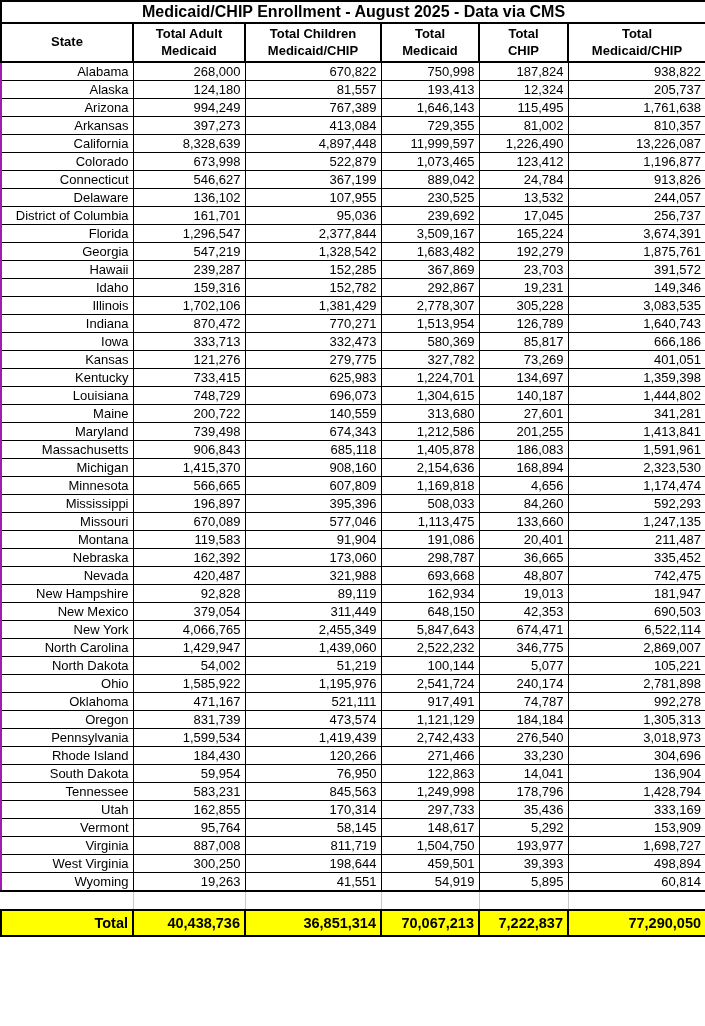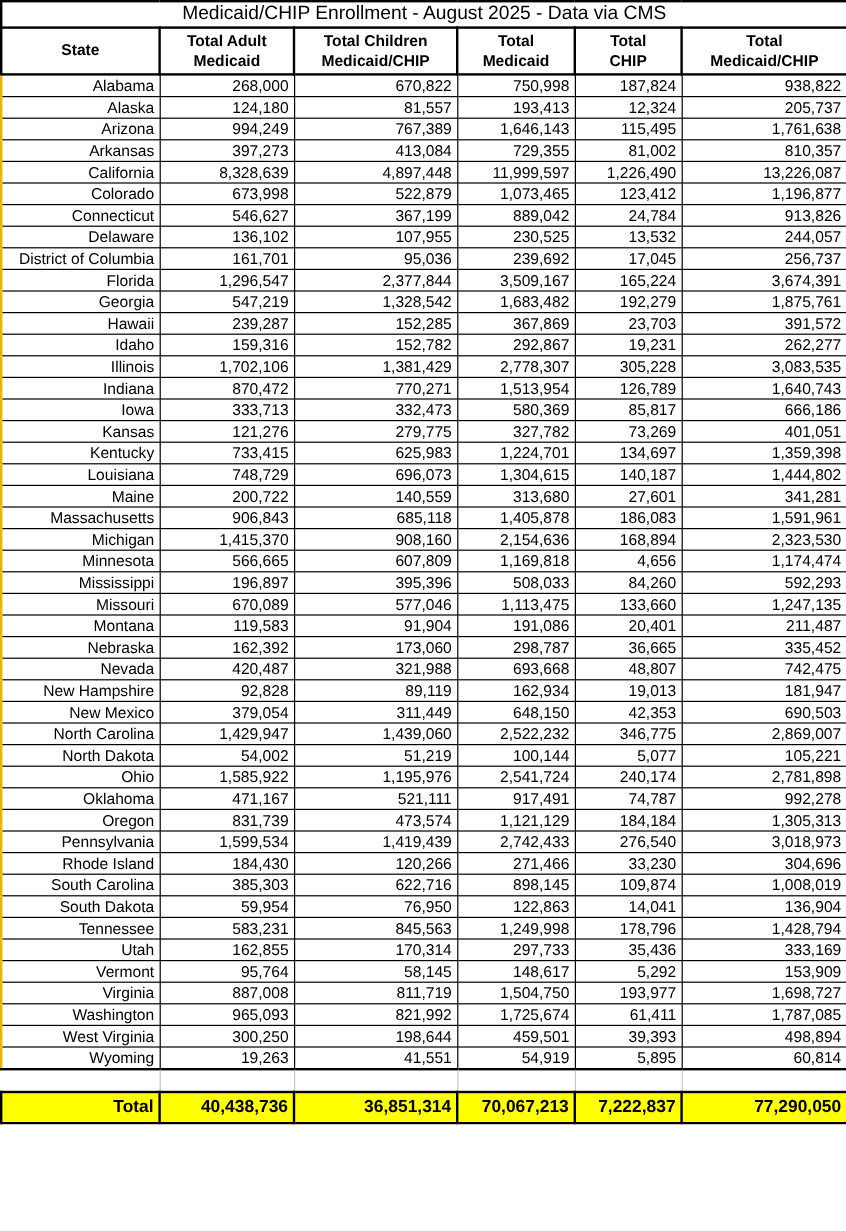--- a/index.html
+++ b/index.html
@@ -11,21 +11,21 @@
   }
   table {
     width: 705px;
     border-collapse: collapse;
     table-layout: fixed;
   }
   
   .title-row th {
     border: 2px solid #000;
     font-size: 16px;
-    font-weight: normal;
+    font-weight: bold;
     text-align: center;
     height: 21px;
     padding: 1px 2px;
     margin-top: 33px;
   }
   
   .head-row th {
     border: 2px solid #000;
     border-top: none;
     font-size: 13px;
@@ -40,21 +40,21 @@
   tbody.data td {
     border: 1px solid #000;
     font-size: 13px;
     height: 18px;
     line-height: 17px;
     padding: 0 4px 0 2px;
     text-align: right;
     white-space: nowrap;
     overflow: hidden;
   }
-  tbody.data td:first-child { border-left: 2px solid #eab308; }
+  tbody.data td:first-child { border-left: 2px solid #a21caf; }
   tbody.data td:last-child { border-right: 2px solid #f97316; }
   tbody.data tr:last-child td { border-bottom: 2px solid #000; }
   
   tbody.spacer td {
     border: none;
     border-right: 1px solid #c8c8c8;
     height: 19px;
     background: #ffffff;
   }
   tbody.spacer td:last-child { border-right: none; }
@@ -192,21 +192,21 @@
         <td>367,869</td>
         <td>23,703</td>
         <td>391,572</td>
       </tr>
       <tr>
         <td>Idaho</td>
         <td>159,316</td>
         <td>152,782</td>
         <td>292,867</td>
         <td>19,231</td>
-        <td>262,277</td>
+        <td>149,346</td>
       </tr>
       <tr>
         <td>Illinois</td>
         <td>1,702,106</td>
         <td>1,381,429</td>
         <td>2,778,307</td>
         <td>305,228</td>
         <td>3,083,535</td>
       </tr>
       <tr>
@@ -251,20 +251,28 @@
       </tr>
       <tr>
         <td>Maine</td>
         <td>200,722</td>
         <td>140,559</td>
         <td>313,680</td>
         <td>27,601</td>
         <td>341,281</td>
       </tr>
       <tr>
+        <td>Maryland</td>
+        <td>739,498</td>
+        <td>674,343</td>
+        <td>1,212,586</td>
+        <td>201,255</td>
+        <td>1,413,841</td>
+      </tr>
+      <tr>
         <td>Massachusetts</td>
         <td>906,843</td>
         <td>685,118</td>
         <td>1,405,878</td>
         <td>186,083</td>
         <td>1,591,961</td>
       </tr>
       <tr>
         <td>Michigan</td>
         <td>1,415,370</td>
@@ -331,20 +339,28 @@
       </tr>
       <tr>
         <td>New Mexico</td>
         <td>379,054</td>
         <td>311,449</td>
         <td>648,150</td>
         <td>42,353</td>
         <td>690,503</td>
       </tr>
       <tr>
+        <td>New York</td>
+        <td>4,066,765</td>
+        <td>2,455,349</td>
+        <td>5,847,643</td>
+        <td>674,471</td>
+        <td>6,522,114</td>
+      </tr>
+      <tr>
         <td>North Carolina</td>
         <td>1,429,947</td>
         <td>1,439,060</td>
         <td>2,522,232</td>
         <td>346,775</td>
         <td>2,869,007</td>
       </tr>
       <tr>
         <td>North Dakota</td>
         <td>54,002</td>
@@ -387,28 +403,20 @@
       </tr>
       <tr>
         <td>Rhode Island</td>
         <td>184,430</td>
         <td>120,266</td>
         <td>271,466</td>
         <td>33,230</td>
         <td>304,696</td>
       </tr>
       <tr>
-        <td>South Carolina</td>
-        <td>385,303</td>
-        <td>622,716</td>
-        <td>898,145</td>
-        <td>109,874</td>
-        <td>1,008,019</td>
-      </tr>
-      <tr>
         <td>South Dakota</td>
         <td>59,954</td>
         <td>76,950</td>
         <td>122,863</td>
         <td>14,041</td>
         <td>136,904</td>
       </tr>
       <tr>
         <td>Tennessee</td>
         <td>583,231</td>
@@ -433,28 +441,20 @@
         <td>5,292</td>
         <td>153,909</td>
       </tr>
       <tr>
         <td>Virginia</td>
         <td>887,008</td>
         <td>811,719</td>
         <td>1,504,750</td>
         <td>193,977</td>
         <td>1,698,727</td>
-      </tr>
-      <tr>
-        <td>Washington</td>
-        <td>965,093</td>
-        <td>821,992</td>
-        <td>1,725,674</td>
-        <td>61,411</td>
-        <td>1,787,085</td>
       </tr>
       <tr>
         <td>West Virginia</td>
         <td>300,250</td>
         <td>198,644</td>
         <td>459,501</td>
         <td>39,393</td>
         <td>498,894</td>
       </tr>
       <tr>

